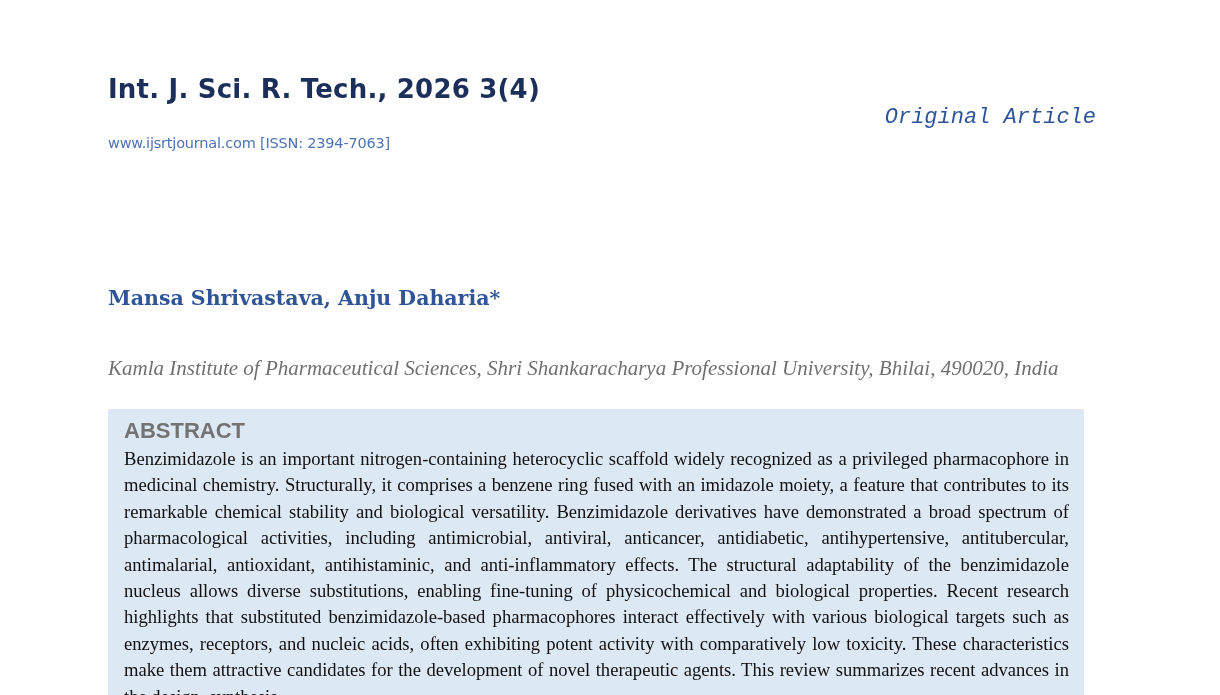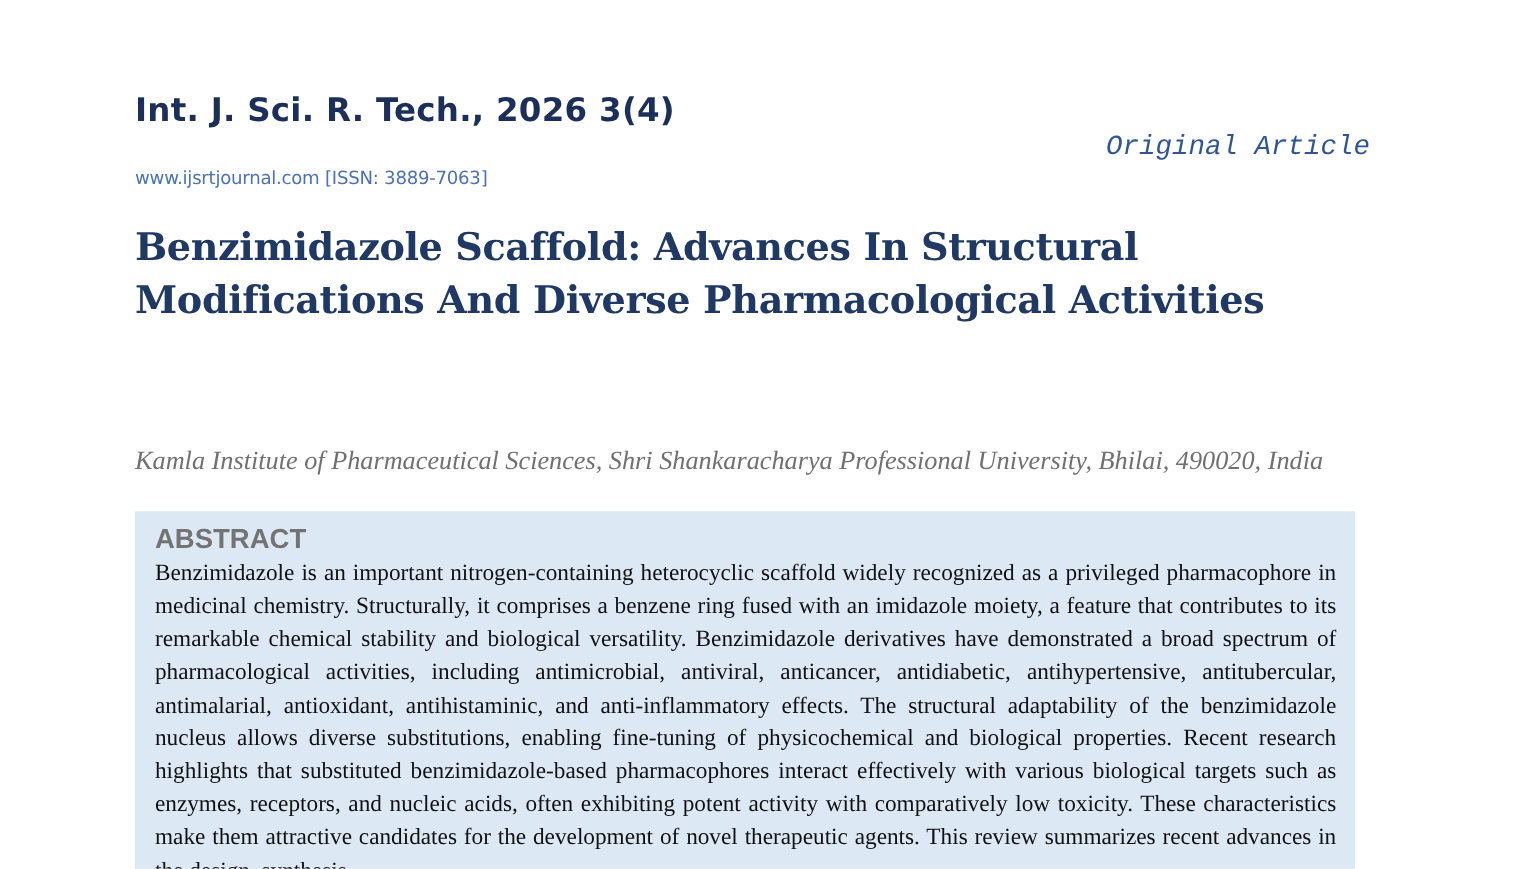--- a/index.html
+++ b/index.html
@@ -114,26 +114,26 @@
       color: #111111;
       text-align: justify;
     }
   </style>
 </head>
 <body>
 
 <div class="page">
 
   <div class="journal-name">Int. J. Sci. R. Tech., 2026 3(4)</div>
-  <div class="journal-sub l2">www.ijsrtjournal.com [ISSN: 3889-7063]</div>
+  <div class="journal-sub l2">www.ijsrtjournal.com [ISSN: 2394-7063]</div>
 
   <div class="article-type">Original Article</div>
 
-  <h1 class="title" style="margin:0;">Benzimidazole Scaffold: Advances In Structural Modifications And Diverse Pharmacological Activities</h1>
 
+  <div class="authors">Mansa Shrivastava, Anju Daharia*</div>
 
   <div class="affiliation">Kamla Institute of Pharmaceutical Sciences, Shri Shankaracharya Professional University, Bhilai, 490020, India</div>
 
   <section class="abstract-box">
     <div class="abstract-heading">ABSTRACT</div>
     <p class="abstract-text" style="margin:0;">Benzimidazole is an important nitrogen-containing heterocyclic scaffold widely recognized as a privileged pharmacophore in medicinal chemistry. Structurally, it comprises a benzene ring fused with an imidazole moiety, a feature that contributes to its remarkable chemical stability and biological versatility. Benzimidazole derivatives have demonstrated a broad spectrum of pharmacological activities, including antimicrobial, antiviral, anticancer, antidiabetic, antihypertensive, antitubercular, antimalarial, antioxidant, antihistaminic, and anti-inflammatory effects. The structural adaptability of the benzimidazole nucleus allows diverse substitutions, enabling fine-tuning of physicochemical and biological properties. Recent research highlights that substituted benzimidazole-based pharmacophores interact effectively with various biological targets such as enzymes, receptors, and nucleic acids, often exhibiting potent activity with comparatively low toxicity. These characteristics make them attractive candidates for the development of novel therapeutic agents. This review summarizes recent advances in the design, synthesis</p>
   </section>
 
 </div>
 

